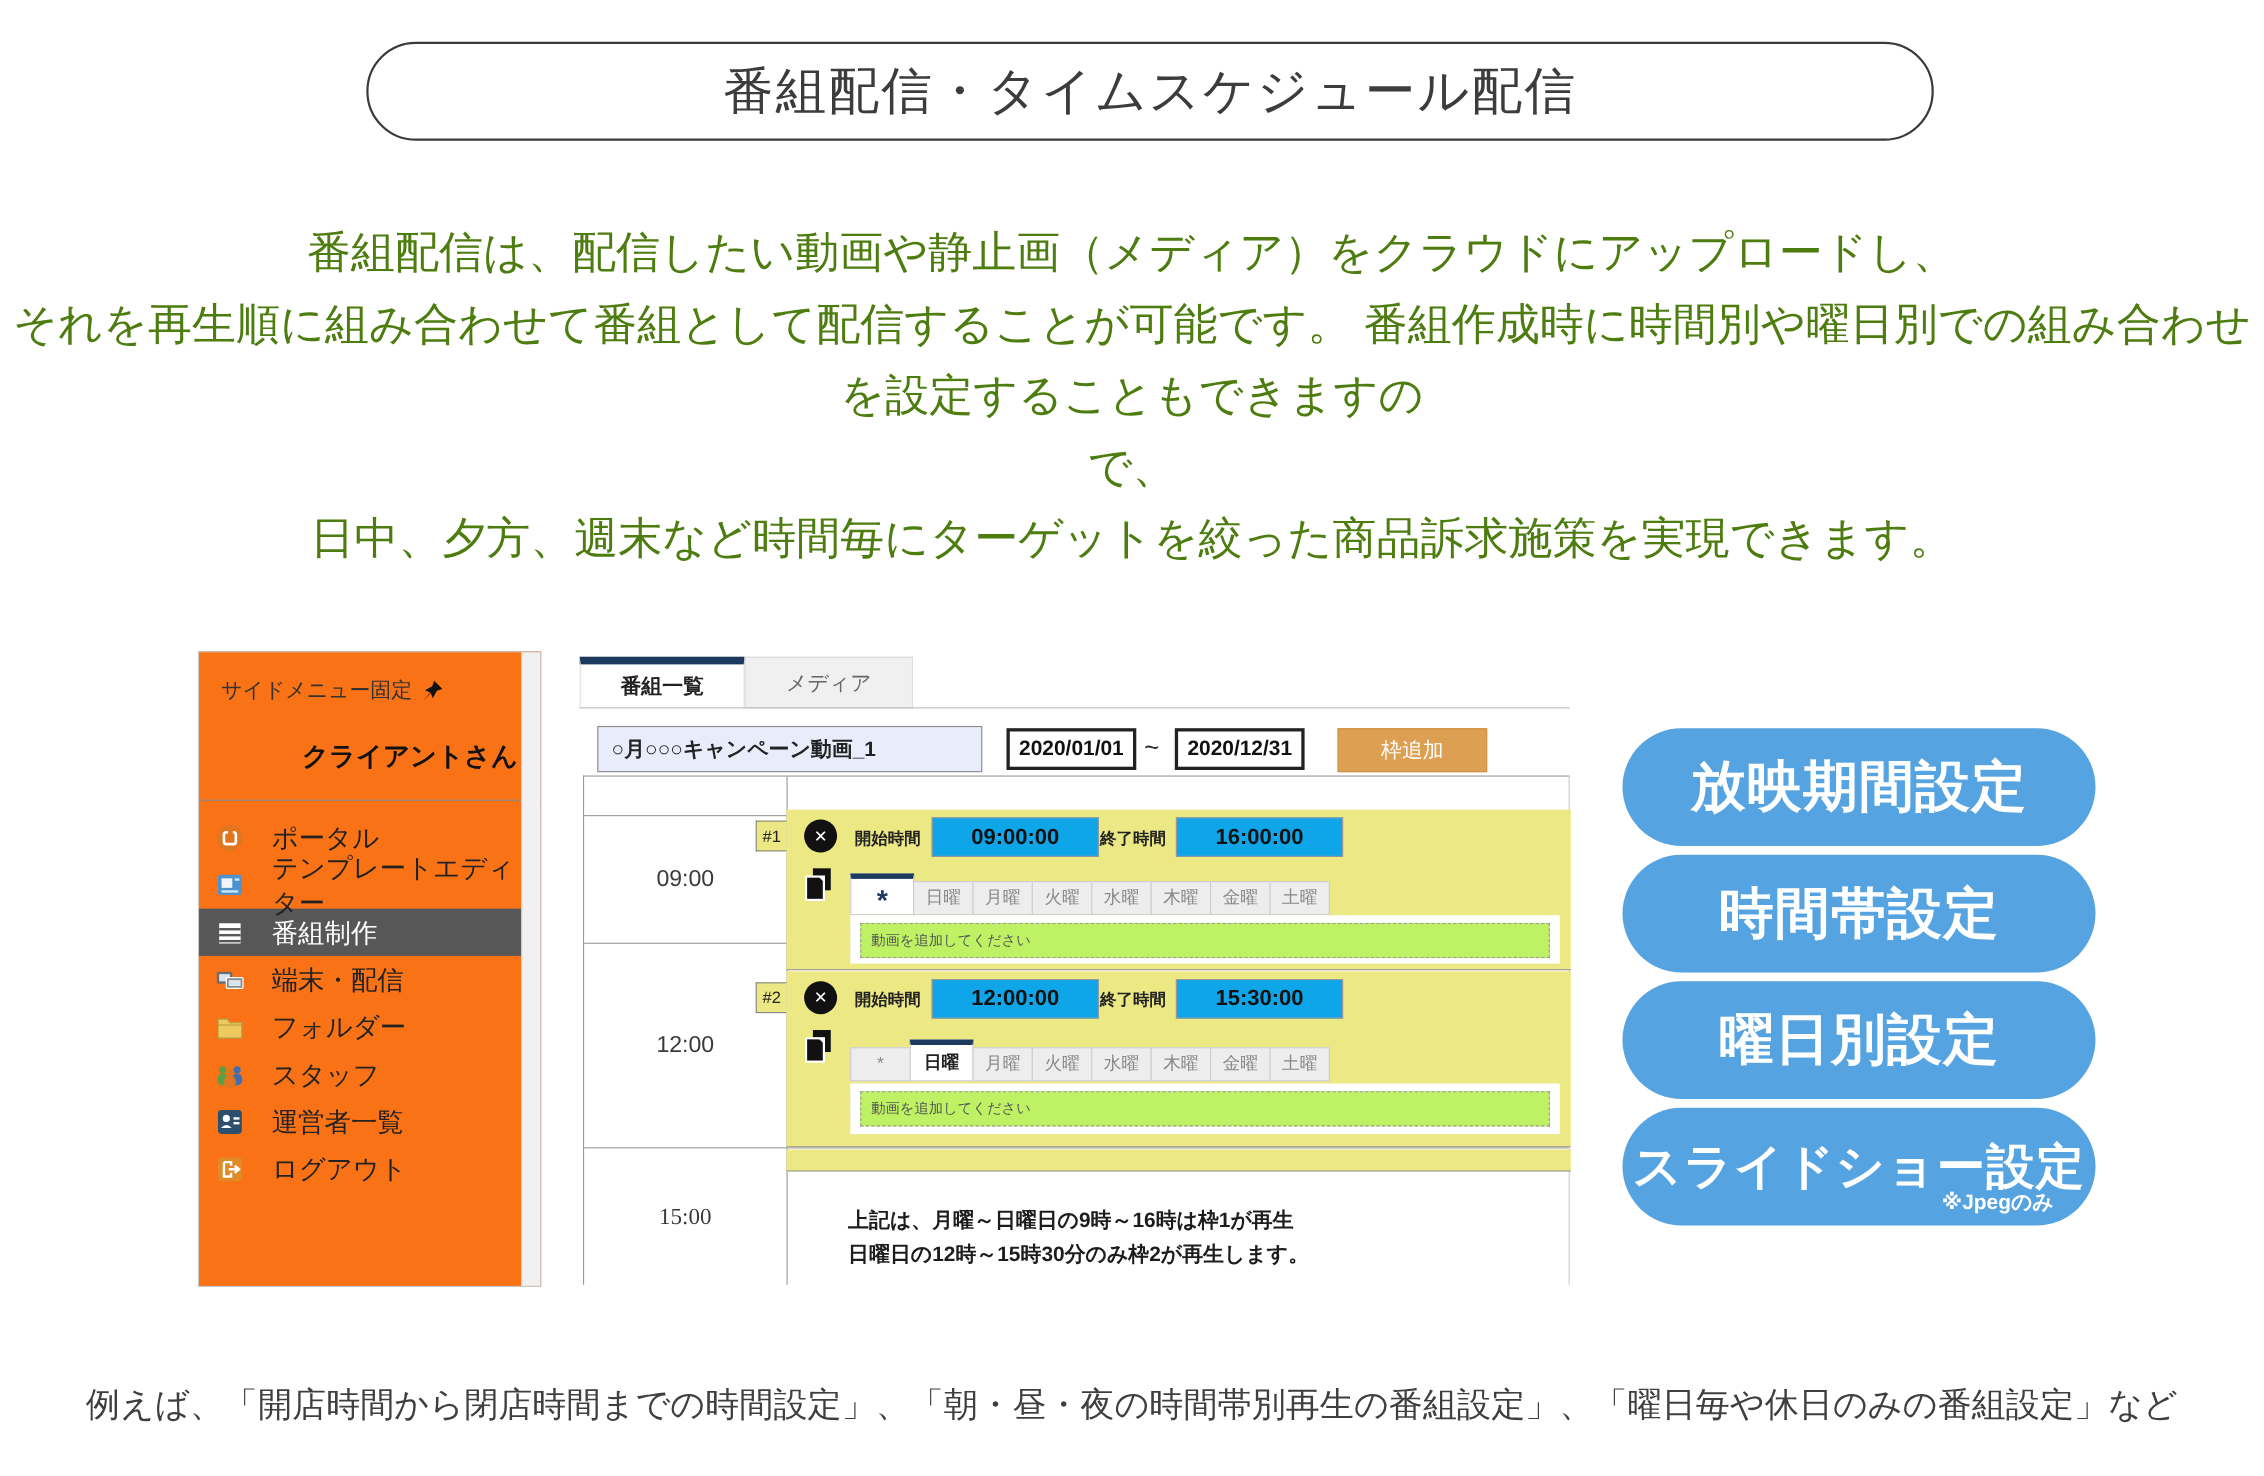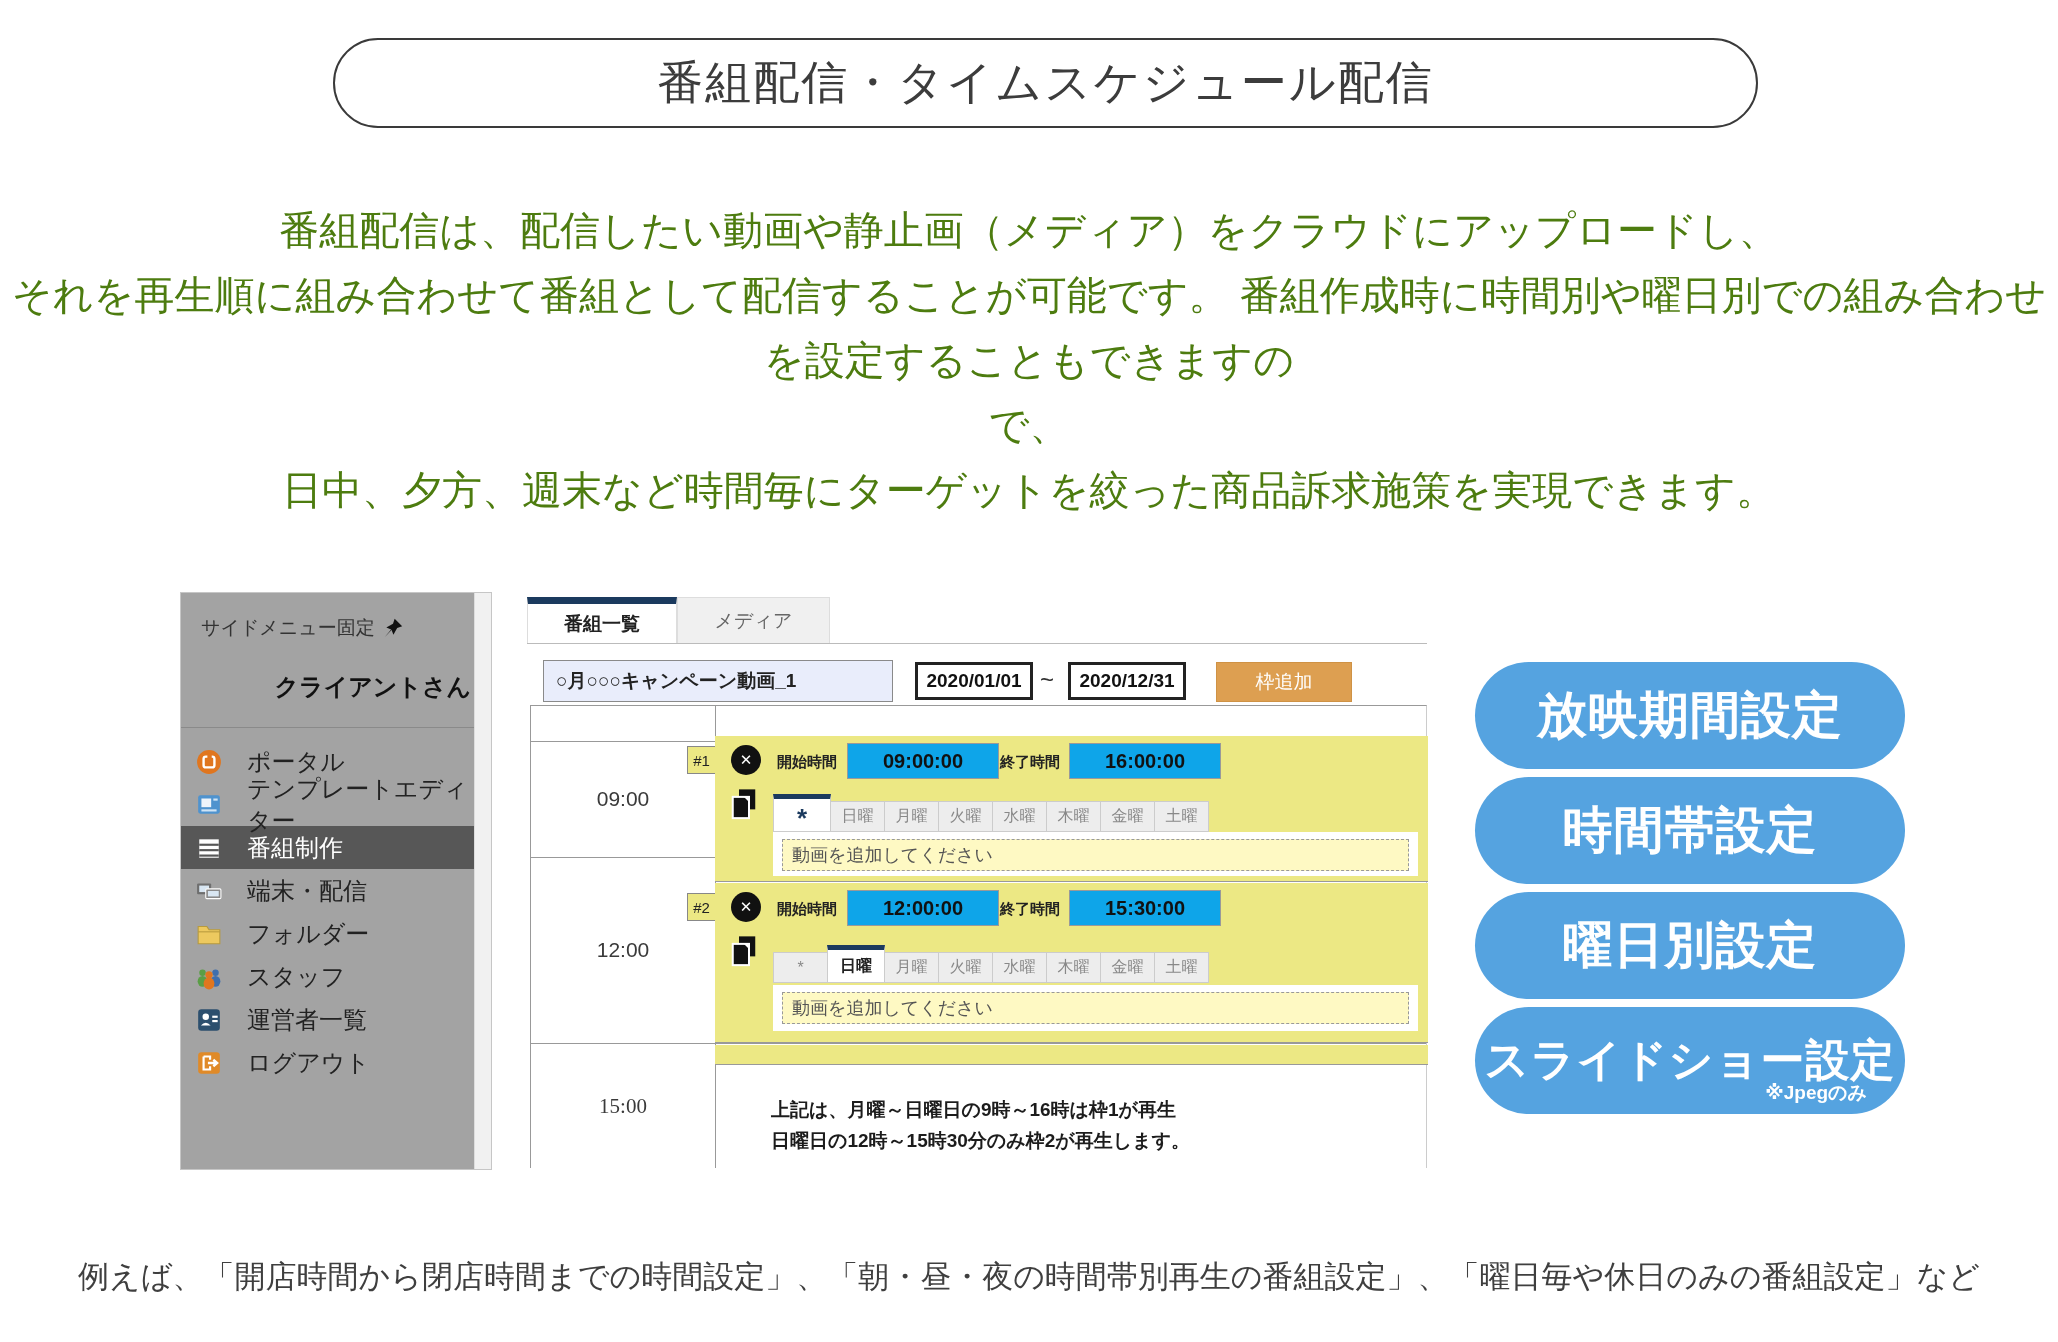--- a/index.html
+++ b/index.html
@@ -9,21 +9,21 @@
   
   .title-pill{position:absolute;left:333px;top:38px;width:1421px;height:86px;
     border:2px solid #3a3a3a;border-radius:48px;display:flex;align-items:center;justify-content:center;
     font-size:46px;color:#3c3c3c;letter-spacing:2px;}
 
   
   .intro{position:absolute;left:0;top:198px;width:2058px;text-align:center;
     font-size:40px;color:#4d7c0f;line-height:65px;}
 
   
-  .sidebar{position:absolute;left:180px;top:592px;width:312px;height:578px;background:#a3a3a3;
+  .sidebar{position:absolute;left:180px;top:592px;width:312px;height:578px;background:#f97316;
     border:1px solid #c6c6c6;box-sizing:border-box;}
   .sidebar-scroll{position:absolute;right:0;top:0;bottom:0;width:16px;background:#f1f1f1;border-left:1px solid #ddd;}
   .pin-row{display:flex;align-items:center;gap:8px;padding:22px 20px 0 20px;font-size:19px;color:#333;font-weight:500;}
   .client{padding:30px 20px 0 20px;font-size:24px;font-weight:bold;color:#111;text-align:right;}
   .side-divider{margin-top:24px;border-top:1px solid #8a8a8a;}
   .menu{margin-top:12px;}
   .menu-item{height:43px;display:flex;align-items:center;gap:24px;padding:0 14px;font-size:24px;color:#222;cursor:pointer;}
   .menu-item.selected{background:#575757;color:#fff;margin-right:16px;}
   .mi-icon{width:28px;height:28px;flex:0 0 28px;display:flex;align-items:center;justify-content:center;}
 
@@ -66,21 +66,21 @@
   .ti-start{left:132px;} .ti-end{left:354px;}
   .copy-icon{position:absolute;left:14px;top:52px;}
   .day-tabs{position:absolute;left:58px;top:58px;height:38px;display:flex;align-items:flex-end;}
   .day-tab{box-sizing:border-box;width:55px;height:31px;background:#ededed;border:1px solid #ccc;margin-right:-1px;
     display:flex;align-items:center;justify-content:center;font-size:16px;color:#888;cursor:pointer;}
   .day-tab.active{width:58px;height:38px;background:#fff;border:1px solid #ccc;border-top:5px solid #1b3a5e;
     color:#222;font-weight:bold;}
   .day-tab.active.star{font-size:26px;color:#1b3a5e;padding-top:6px;}
   .media-box{position:absolute;left:58px;width:645px;background:#fff;}
   .media-input{margin:7px 9px;height:30px;border:1px dashed #999;display:flex;align-items:center;
-    padding-left:9px;font-size:18px;color:#555;background:#fef9c3;}
+    padding-left:9px;font-size:13px;color:#555;background:#bef264;}
   .note{position:absolute;left:240px;top:388px;font-size:19px;font-weight:bold;color:#1c1c1c;line-height:31px;}
 
   
   .badges{position:absolute;left:1475px;top:662px;width:430px;}
   .badge{position:relative;width:430px;height:107px;border-radius:54px;background:#55a3e0;margin-bottom:8px;
     display:flex;align-items:center;justify-content:center;color:#fff;font-weight:bold;font-size:50px;letter-spacing:1px;}
   .badge.small-text{font-size:44px;}
   .badge-note{position:absolute;right:38px;bottom:8px;font-size:19px;font-weight:bold;letter-spacing:0;}
 
   

